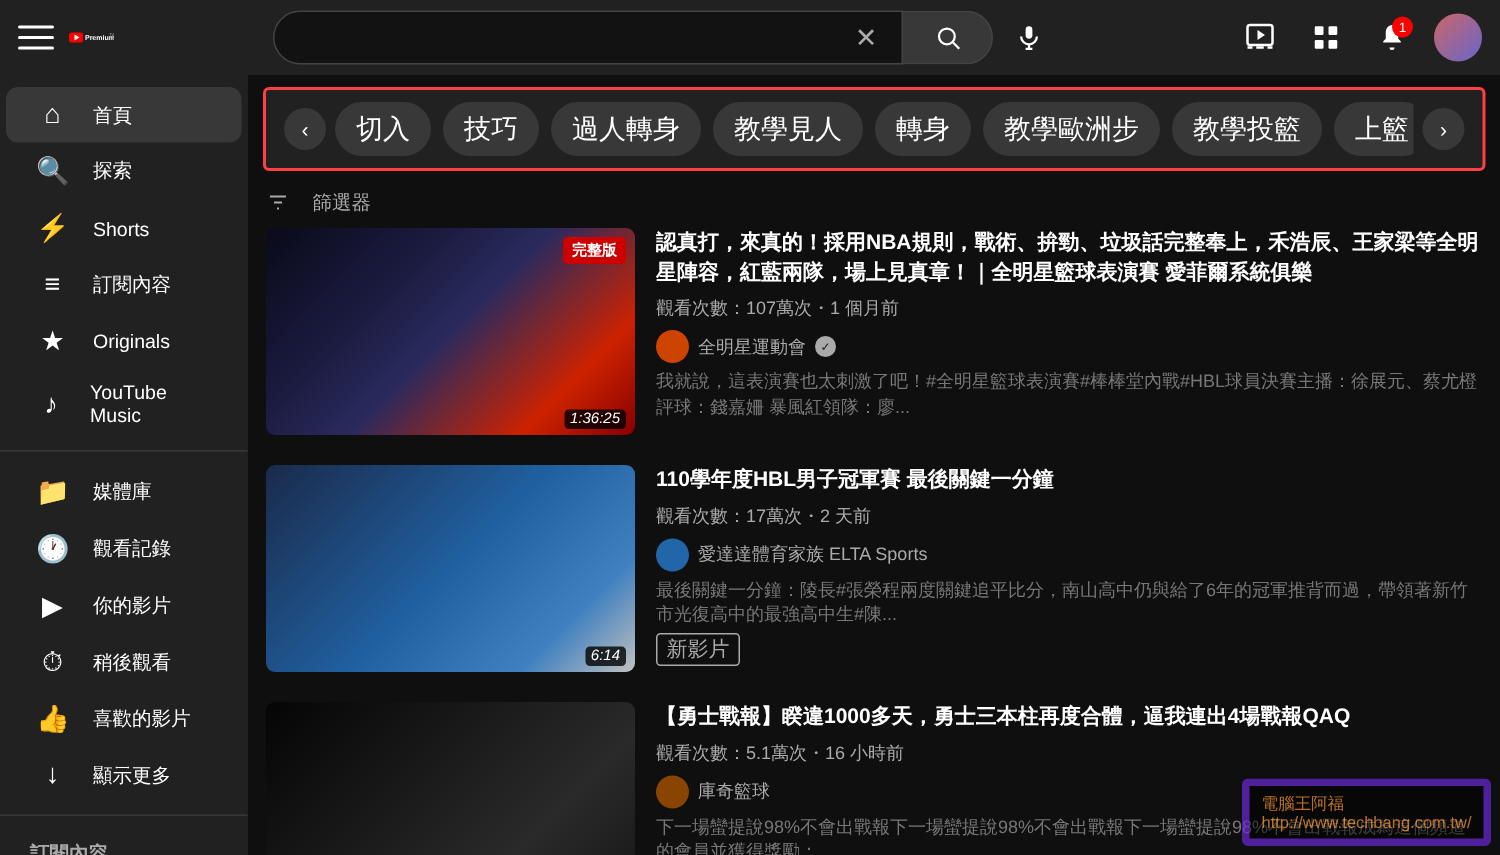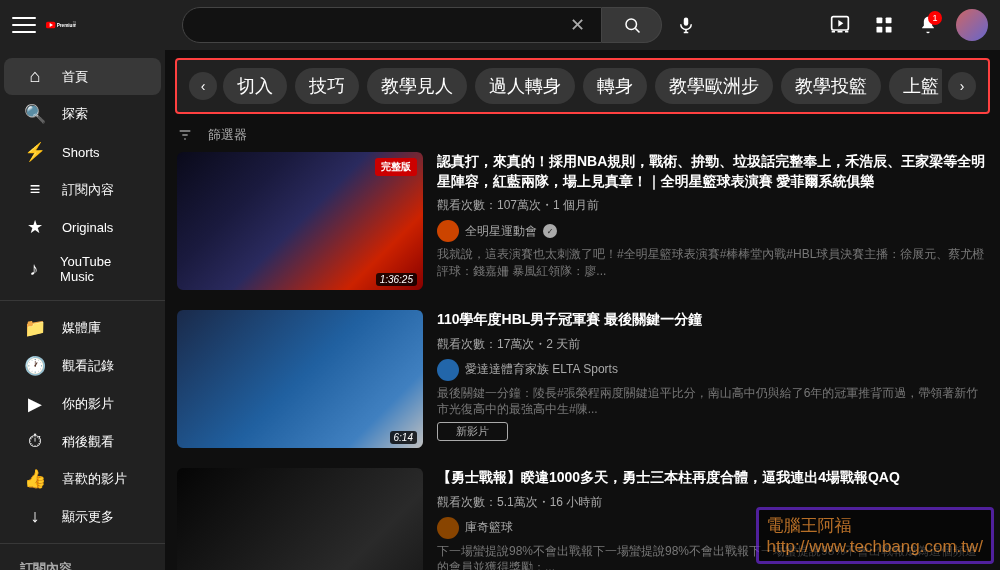--- a/index.html
+++ b/index.html
@@ -351,39 +351,39 @@
       -webkit-line-clamp: 2;
       -webkit-box-orient: vertical;
       overflow: hidden;
       line-height: 1.4;
     }
     .new-tag {
       display: inline-block;
       background: transparent;
       border: 1px solid #aaa;
       color: #aaa;
-      font-size: 11px;
-      padding: 1px 18px;
+      font-size: 14px;
+      padding: 1px 6px;
       border-radius: 3px;
       margin-top: 4px;
     }
 
     
     .watermark {
       position: fixed;
       bottom: 6px;
       right: 6px;
       opacity: 0.7;
     }
     .watermark-box {
       background: rgba(0,0,0,0.7);
-      border: 3px solid #6d28d9;
+      border: 5px solid #6d28d9;
       padding: 4px 8px;
       border-radius: 4px;
-      font-size: 17px;
+      font-size: 11px;
       color: #ff9933;
     }
   </style>
 </head>
 <body>
 
 <div class="header">
   <div class="header-left">
     <div class="hamburger">
       <span></span>
@@ -503,22 +503,22 @@
 
   </div>
 
   <div class="content">
 
     <div class="filter-bar">
       <button class="filter-arrow">‹</button>
       <div class="filter-chips" id="filter-chips-container">
           <div class="chip">切入</div>
           <div class="chip">技巧</div>
+          <div class="chip">過人轉身</div>
           <div class="chip">教學見人</div>
-          <div class="chip">過人轉身</div>
           <div class="chip">轉身</div>
           <div class="chip">教學歐洲步</div>
           <div class="chip">教學投籃</div>
           <div class="chip">上籃</div>
           <div class="chip">單挑</div>
           <div class="chip">防守</div>
         </div>
       <button class="filter-arrow">›</button>
     </div>
 

